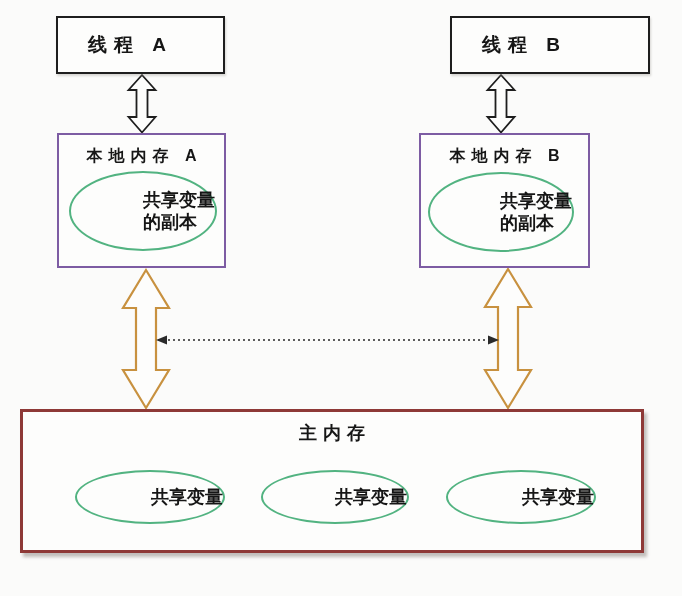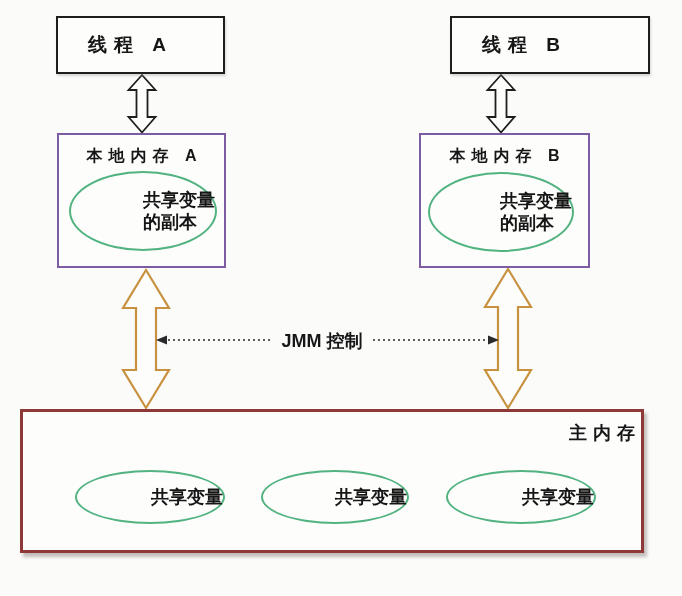--- a/index.html
+++ b/index.html
@@ -56,21 +56,21 @@
   .copy-text {
     font-size: 18px; font-weight: bold; line-height: 1.25;
     text-align: left; color: var(--text-color, #161616);
   }
   .main-box {
     border: 3px solid var(--main-border, #8e3937);
     box-shadow: 3px 4px 3px rgba(110,100,95,0.4);
   }
   .main-title {
     margin-top: 9px;
-    text-align: right;
+    text-align: center;
     font-size: 18px; font-weight: bold;
     letter-spacing: 6px; text-indent: 6px;
     color: var(--text-color, #161616);
   }
   .shared-label {
     font-size: 18px; font-weight: bold;
     color: var(--text-color, #161616);
   }
   .jmm-label {
     position: absolute;
@@ -147,21 +147,20 @@
   <div class="box local-box" style="left:419px; top:133px; width:171px; height:135px;">
     <div class="local-title">本地内存 B</div>
   </div>
   <div class="ellipse" style="left:428px; top:172px; width:146px; height:80px;">
     <div class="copy-text">
       <div>共享变量</div>
       <div>的副本</div>
     </div>
   </div>
 
-  <div class="jmm-label">JMM 控制</div>
 
   <div class="box main-box" style="left:20px; top:409px; width:624px; height:144px;">
     <div class="main-title">主内存</div>
   </div>
   <div class="ellipse" style="left:75px; top:470px; width:150px; height:54px;">
     <span class="shared-label">共享变量</span>
   </div>
   <div class="ellipse" style="left:261px; top:470px; width:148px; height:54px;">
     <span class="shared-label">共享变量</span>
   </div>

